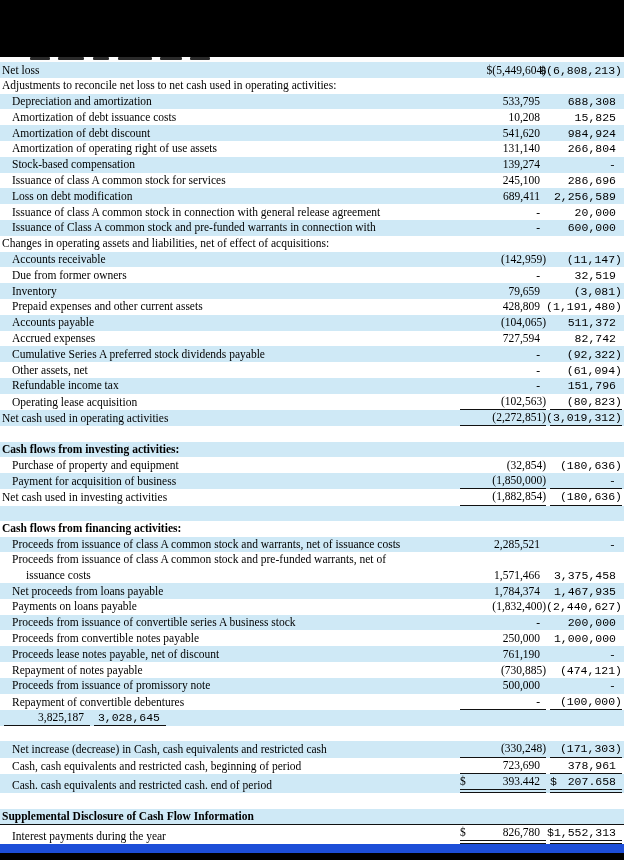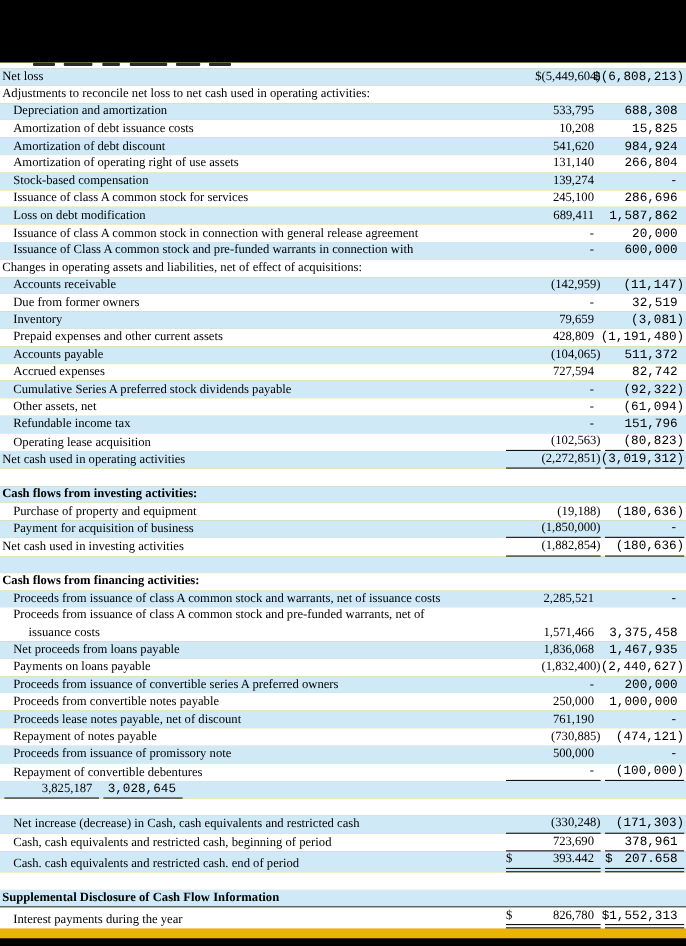--- a/index.html
+++ b/index.html
@@ -1,21 +1,21 @@
 <!DOCTYPE html>
 <html><head>
 <meta charset="utf-8">
 <style>
   * { margin:0; padding:0; box-sizing:border-box; }
   html,body { background:#888; }
   .page {
     position:relative;
     width:624px; height:860px;
     margin:0 auto;
-    background:#eab308;
+    background:#1d4ed8;
     font-family:"Liberation Serif", serif;
     font-size:11.5px;
     color:#000;
     overflow:hidden;
   }
   .top-black {
     position:absolute; left:0; top:0; width:624px; height:57px;
     background:#000;
   }
   .frag-strip {
@@ -145,21 +145,21 @@
         <div class="val c2">
           <span class="amt pad-r">286,696</span>
         </div>
       </div>
       <div class="row bg-blue ind-1">
         <div class="lbl">Loss on debt modification</div>
         <div class="val c1">
           <span class="amt pad-r">689,411</span>
         </div>
         <div class="val c2">
-          <span class="amt pad-r">1,587,862</span>
+          <span class="amt pad-r">2,256,589</span>
         </div>
       </div>
       <div class="row bg-white ind-1">
         <div class="lbl">Issuance of class A common stock in connection with general release agreement</div>
         <div class="val c1">
           <span class="amt pad-r">-</span>
         </div>
         <div class="val c2">
           <span class="amt pad-r">20,000</span>
         </div>
@@ -287,21 +287,21 @@
         <div class="val c1">
           <span class="amt"></span>
         </div>
         <div class="val c2">
           <span class="amt"></span>
         </div>
       </div>
       <div class="row bg-white ind-1">
         <div class="lbl">Purchase of property and equipment</div>
         <div class="val c1">
-          <span class="amt">(19,188)</span>
+          <span class="amt">(32,854)</span>
         </div>
         <div class="val c2">
           <span class="amt">(180,636)</span>
         </div>
       </div>
       <div class="row bg-blue ind-1">
         <div class="lbl">Payment for acquisition of business</div>
         <div class="val c1 ul-single">
           <span class="amt">(1,850,000)</span>
         </div>
@@ -342,37 +342,37 @@
         <div class="val c1">
           <span class="amt pad-r">1,571,466</span>
         </div>
         <div class="val c2">
           <span class="amt pad-r">3,375,458</span>
         </div>
       </div>
       <div class="row bg-blue ind-1">
         <div class="lbl">Net proceeds from loans payable</div>
         <div class="val c1">
-          <span class="amt pad-r">1,836,068</span>
+          <span class="amt pad-r">1,784,374</span>
         </div>
         <div class="val c2">
           <span class="amt pad-r">1,467,935</span>
         </div>
       </div>
       <div class="row bg-white ind-1">
         <div class="lbl">Payments on loans payable</div>
         <div class="val c1">
           <span class="amt">(1,832,400)</span>
         </div>
         <div class="val c2">
           <span class="amt">(2,440,627)</span>
         </div>
       </div>
       <div class="row bg-blue ind-1">
-        <div class="lbl">Proceeds from issuance of convertible series A preferred owners</div>
+        <div class="lbl">Proceeds from issuance of convertible series A business stock</div>
         <div class="val c1">
           <span class="amt pad-r">-</span>
         </div>
         <div class="val c2">
           <span class="amt pad-r">200,000</span>
         </div>
       </div>
       <div class="row bg-white ind-1">
         <div class="lbl">Proceeds from convertible notes payable</div>
         <div class="val c1">

